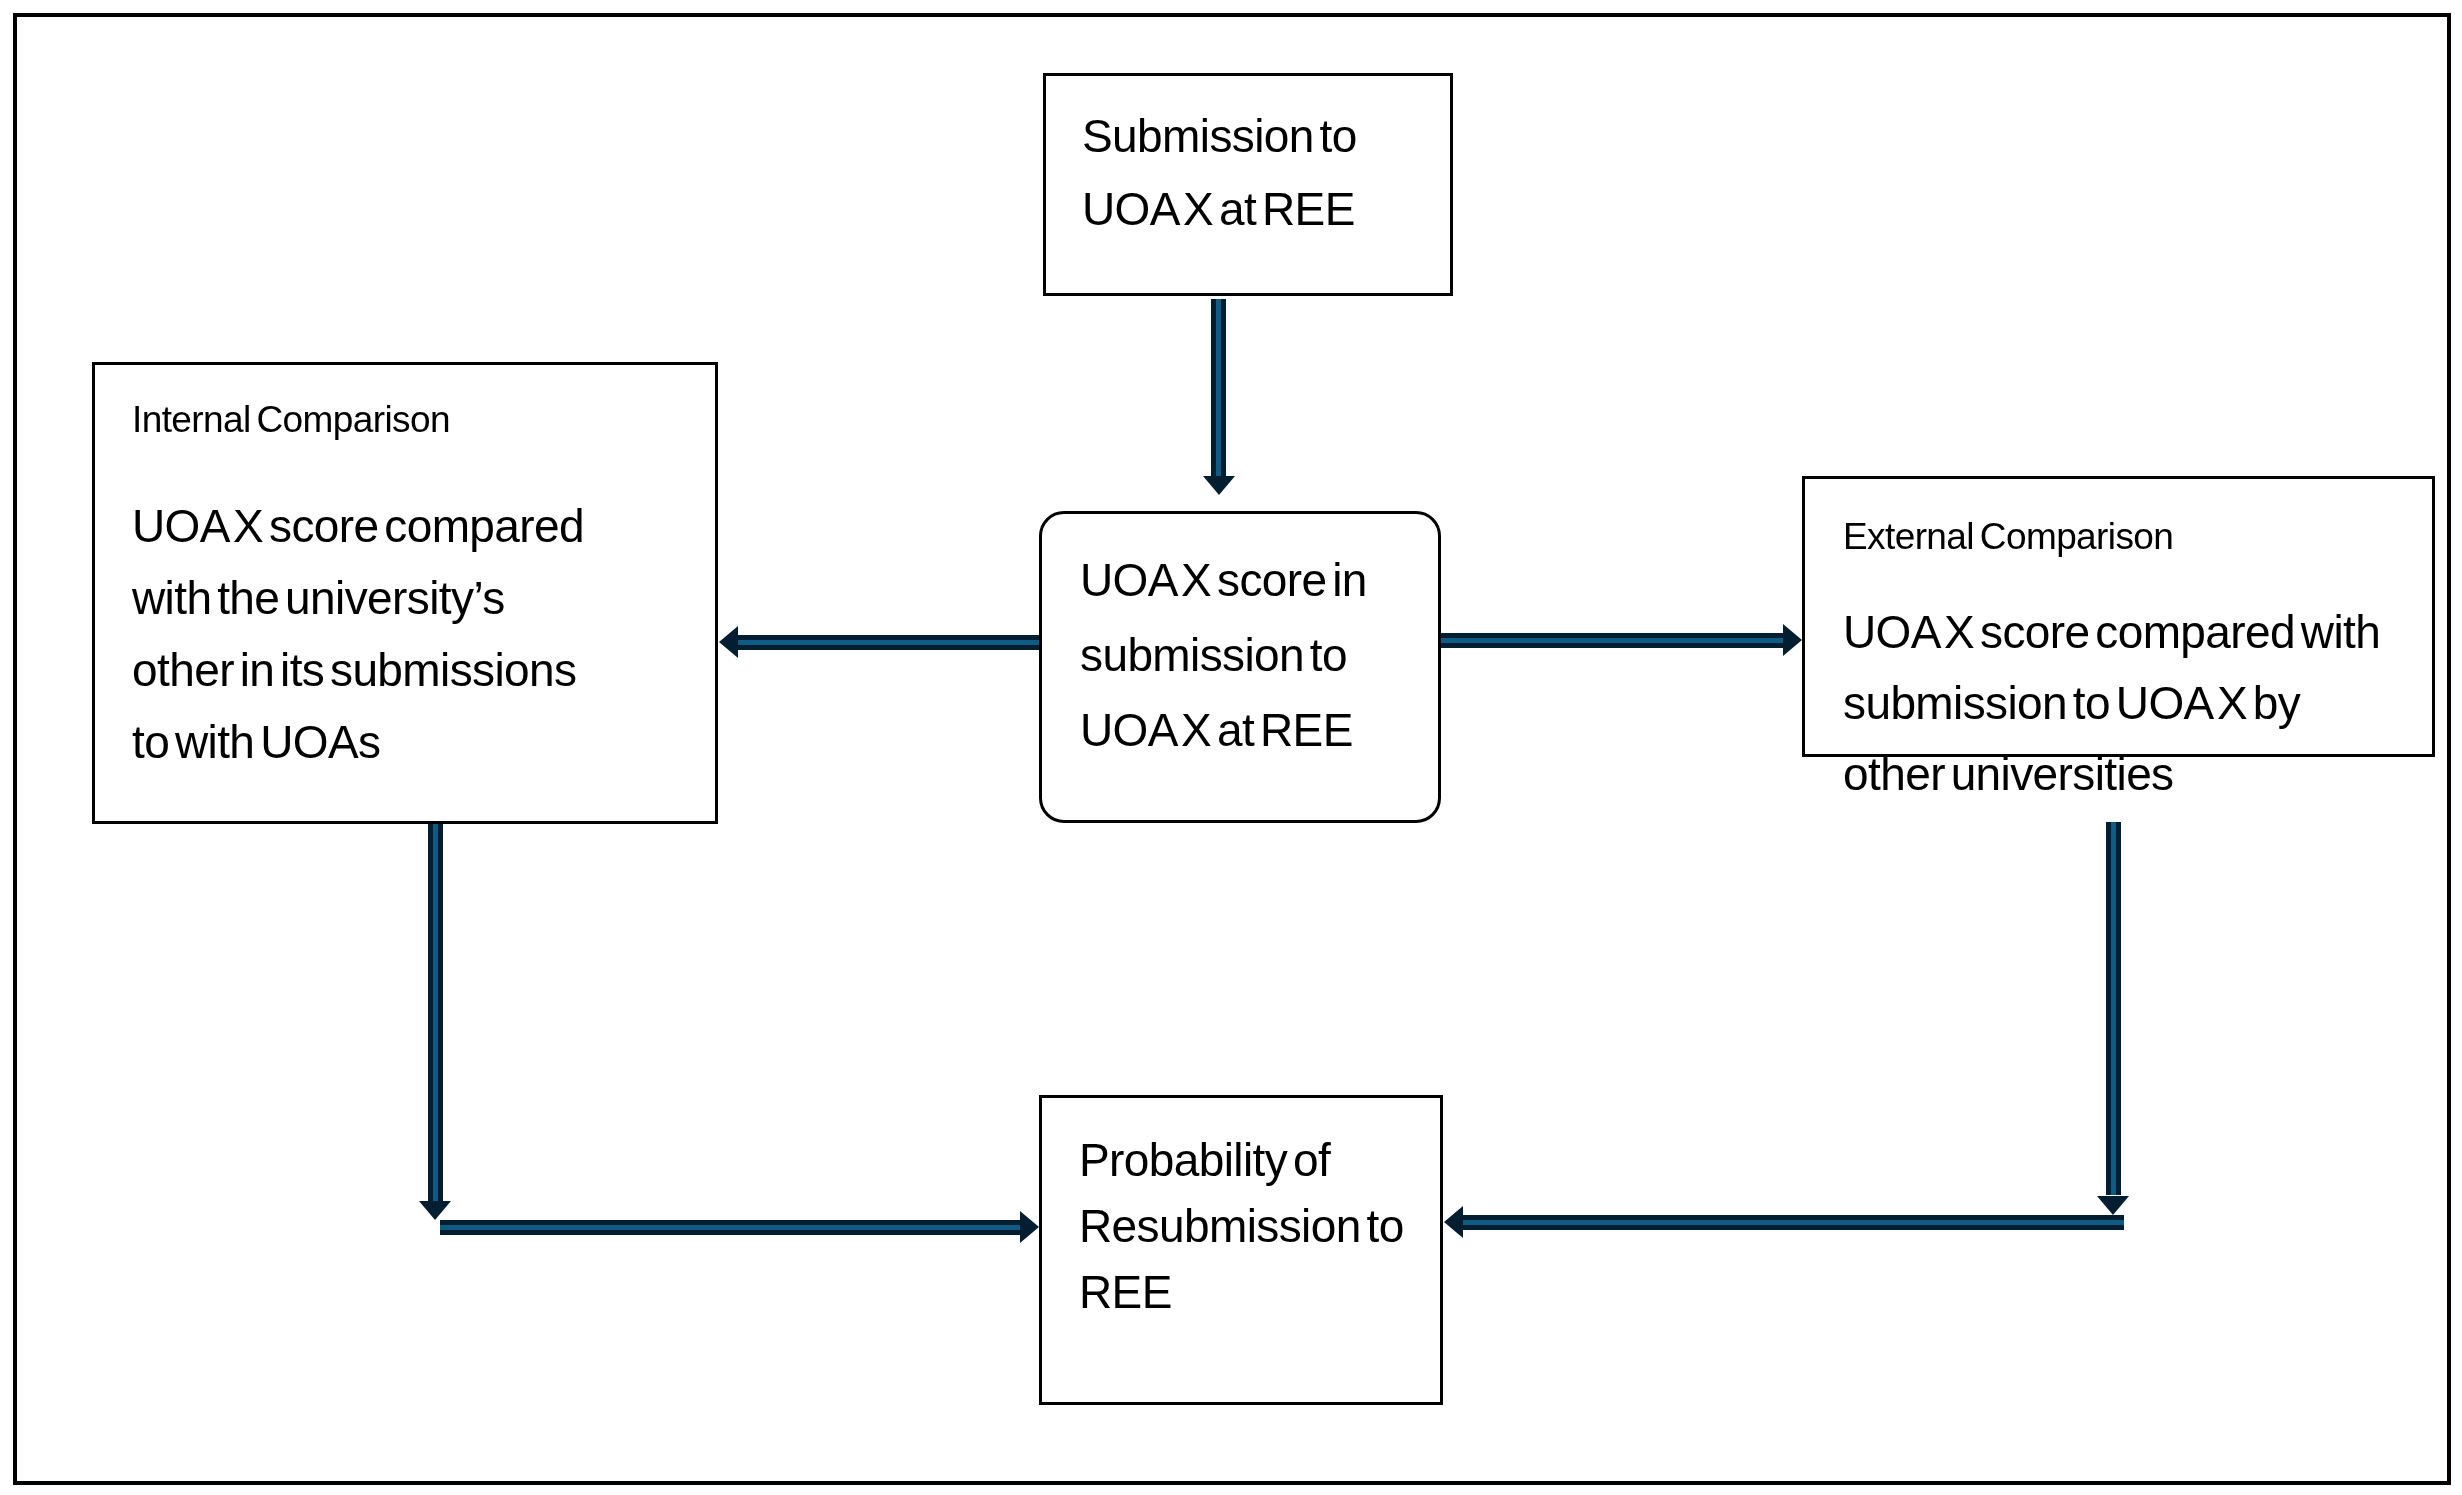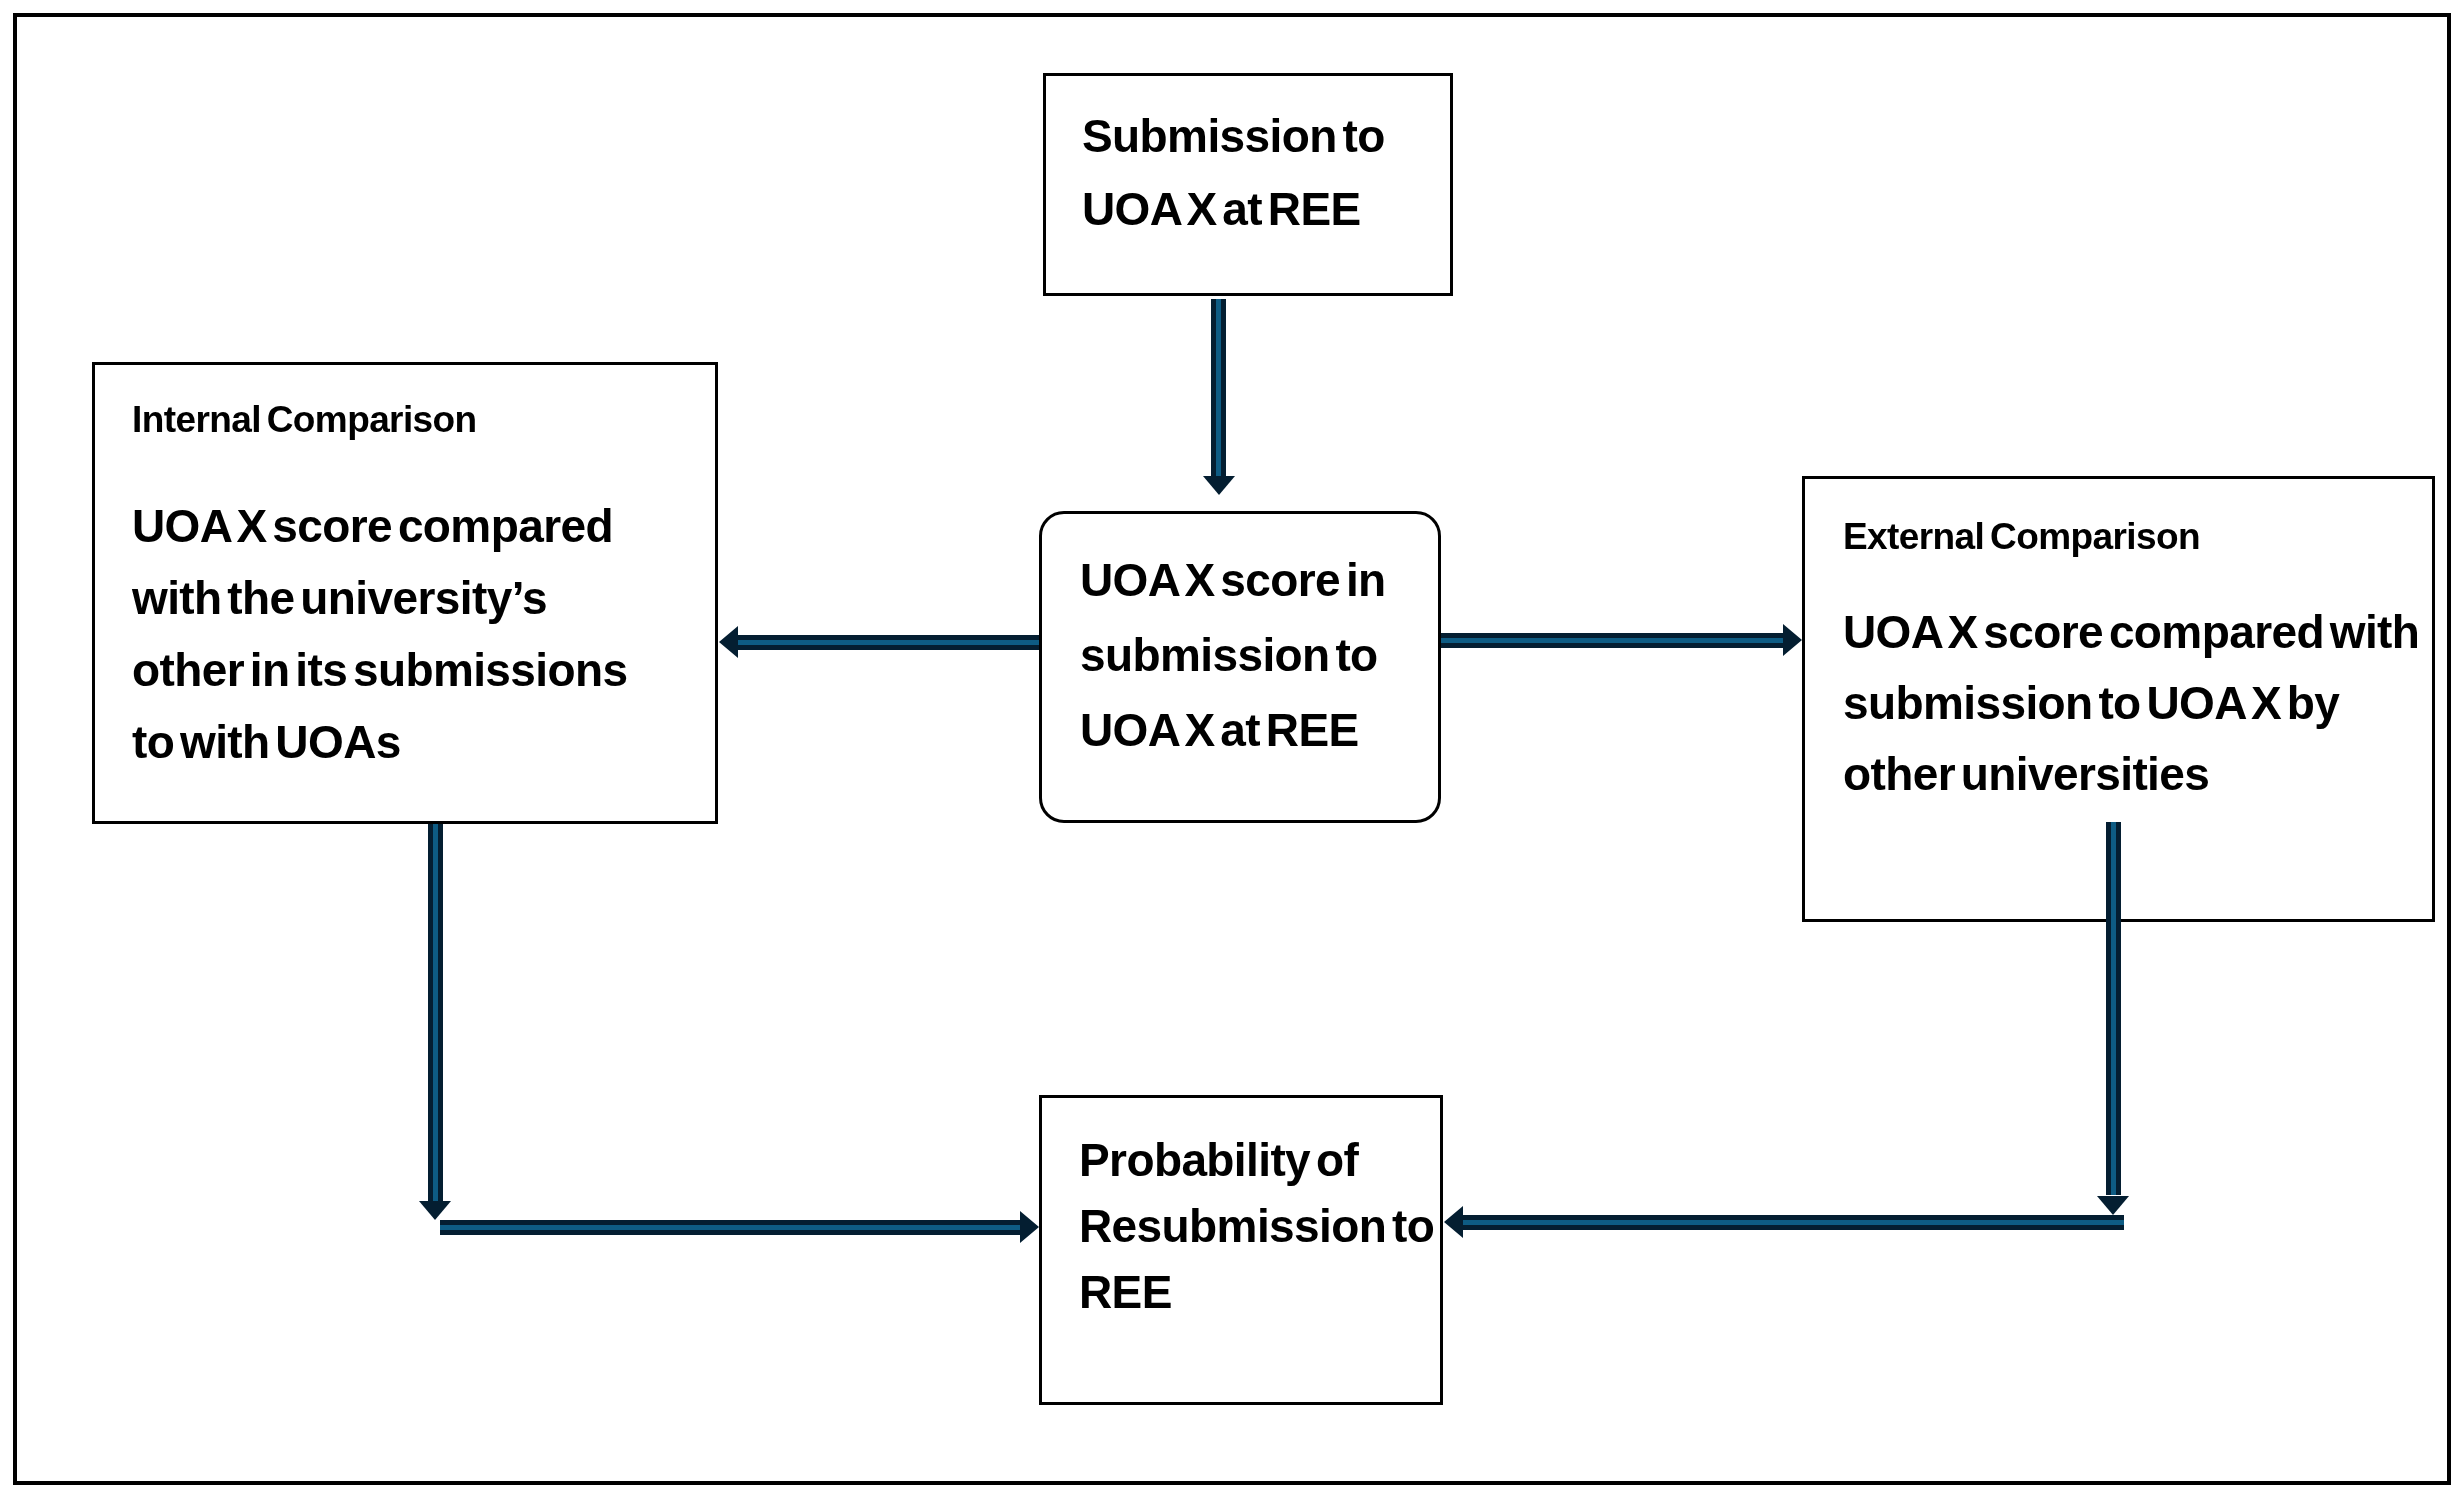--- a/index.html
+++ b/index.html
@@ -12,21 +12,20 @@
   * { margin: 0; padding: 0; box-sizing: border-box; }
   html, body { background: var(--background); }
   .canvas {
     position: relative;
     width: 2462px;
     height: 1496px;
     background: var(--background);
     font-family: "Liberation Sans", sans-serif;
     color: var(--text);
     overflow: hidden;
-    font-weight: bold;
   }
   .frame {
     position: absolute;
     left: 12.7px; top: 12.7px;
     width: 2438px; height: 1472px;
     border: 4.5px solid var(--box-border);
     background: transparent;
   }
   .box {
     position: absolute;
@@ -42,21 +41,21 @@
   .box-heading {
     font-size: 37px;
     line-height: 66px;
     letter-spacing: -0.6px;
     word-spacing: -3.8px;
   }
   .box-submission { left: 1043px; top: 73px;  width: 410px;  height: 223px; padding: 24px 9.5px 0 36px; line-height: 73px; }
   .box-score      { left: 1039px; top: 511px;  width: 402px;  height: 312px; padding: 29px 9.5px 0 38px; line-height: 75px; border-radius: 25px; }
   .box-internal   { left: 92px;  top: 362px;  width: 626px;  height: 462px; padding: 21.6px 9.5px 0 37px; }
   .box-internal .box-body { margin-top: 37px; line-height: 72px; }
-  .box-external   { left: 1802px; top: 476px;  width: 633px;  height: 446px; padding: 25.4px 9.5px 0 38px; }
+  .box-external   { left: 1802px; top: 476px;  width: 633px;  height: 281px; padding: 25.4px 9.5px 0 38px; }
   .box-external .box-body { margin-top: 27px; line-height: 71px; }
   .box-probability{ left: 1039px; top: 1095px; width: 404px;  height: 310px; padding: 29px 0 0 37px; line-height: 66px; }
 
   
   .shaft-v {
     position: absolute; width: 15.3px;
     background: linear-gradient(to right,
       var(--arrow-outline) 0 5.1px,
       var(--arrow-fill) 5.1px 10.2px,
       var(--arrow-outline) 10.2px 15.3px);

